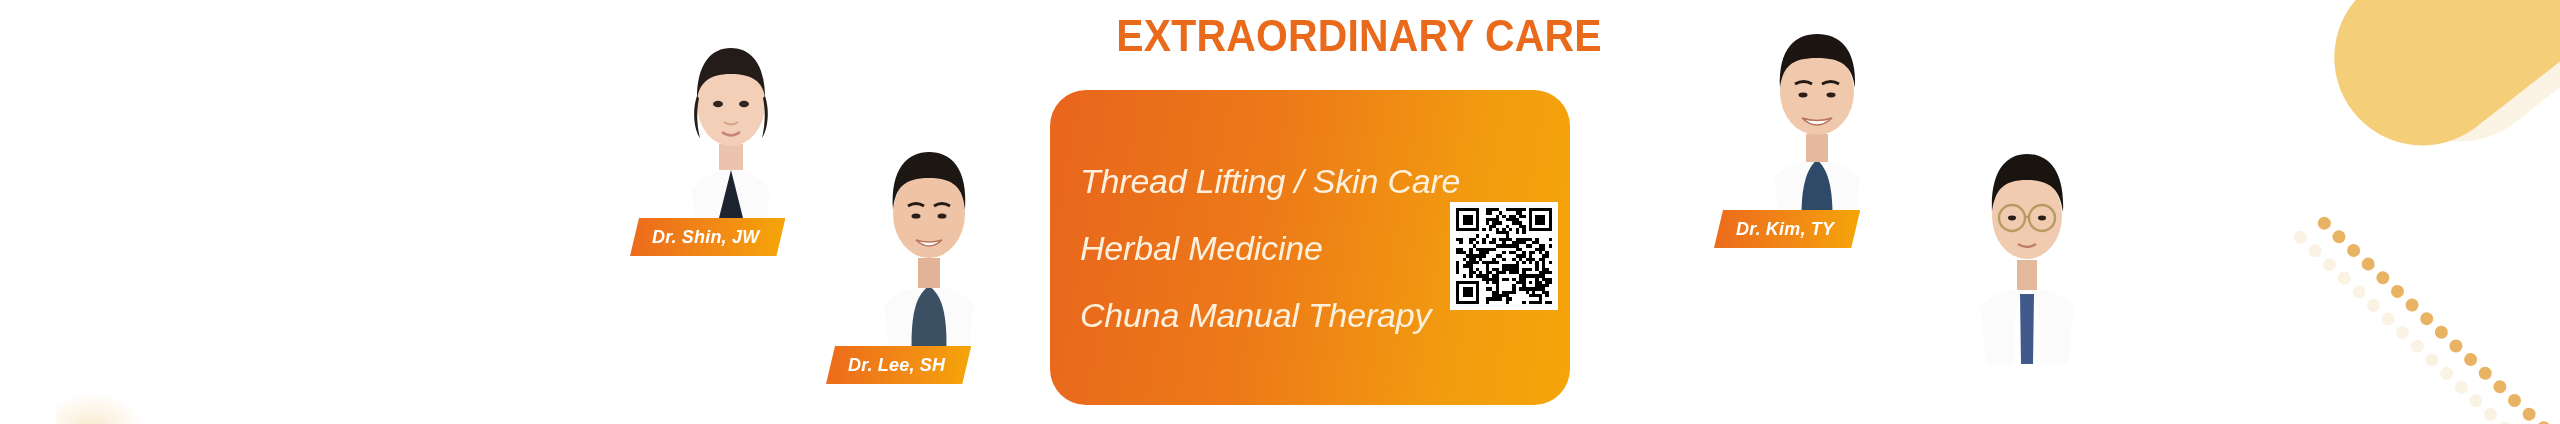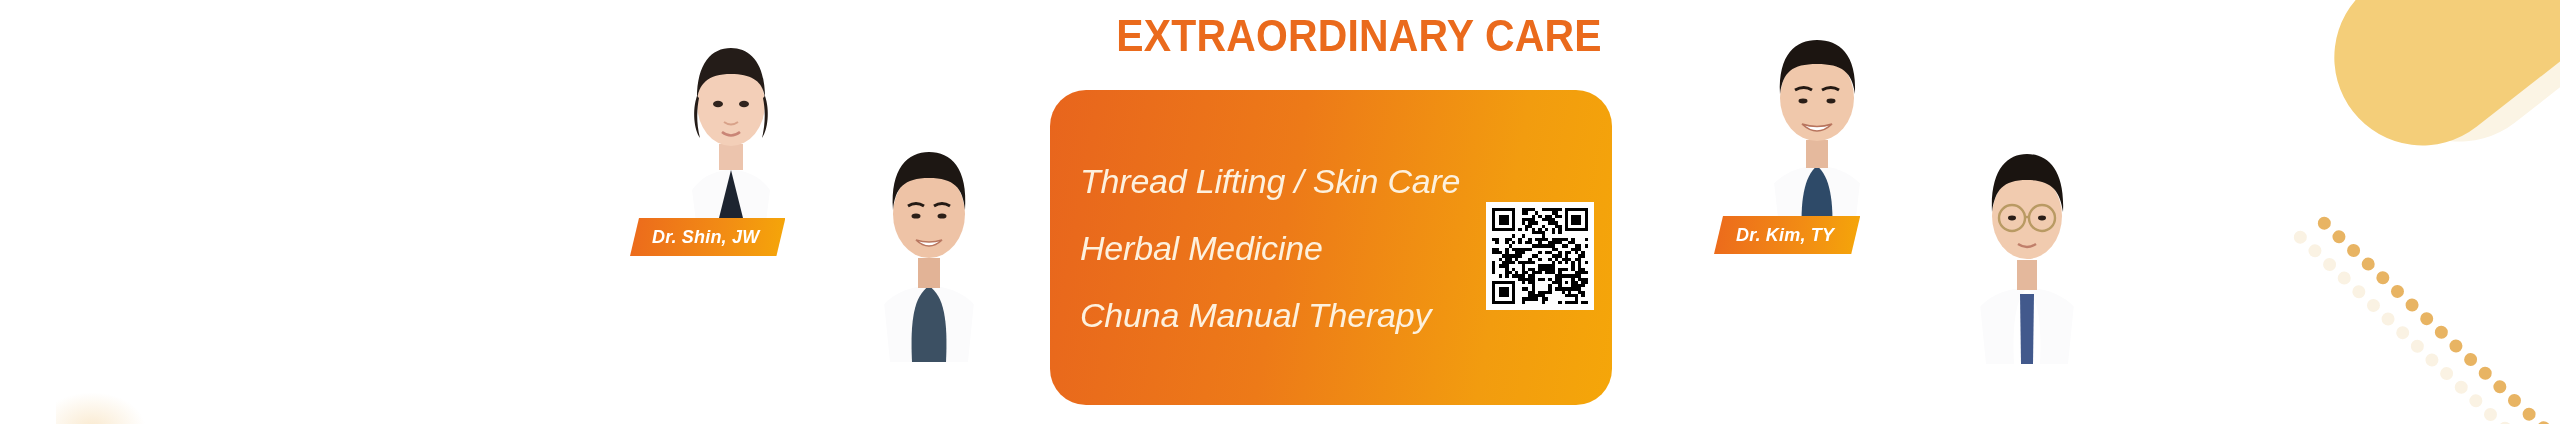--- a/index.html
+++ b/index.html
@@ -86,21 +86,21 @@
     font-family: "Liberation Sans Narrow", "Liberation Sans", sans-serif;
     transform: scaleX(0.93);
     white-space: nowrap;
   }
 
   
   #services-card {
     position: absolute;
     left: 1022px;
     top: 90px;
-    width: 562px;
+    width: 520px;
     height: 315px;
     border-radius: 36px;
     background: linear-gradient(100deg, #e8651d 0%, #ed7a18 42%, #f29c0f 78%, #f5a609 100%);
     padding: 22px 12px 20px 30px;
     display: flex;
     align-items: center;
   }
   #services-list {
     list-style: none;
     width: 370px;
@@ -158,21 +158,21 @@
     letter-spacing: 0.2px;
   }
 
   
   #doctor-1 { left: 614px; top: 18px; height: 220px; }
   #doctor-1 .name-tag { left: -12px; bottom: -18px; }
 
   #doctor-2 { left: 812px; top: 110px; height: 252px; }
   #doctor-2 .name-tag { left: -14px; bottom: -22px; }
 
-  #doctor-3 { left: 1700px; top: 14px; height: 222px; text-align: center; }
+  #doctor-3 { left: 1700px; top: 8px; height: 222px; text-align: center; }
   #doctor-3 .name-tag { left: -14px; bottom: -18px; }
 
   #doctor-4 { left: 1910px; top: 108px; height: 256px; }
   #doctor-4 .name-tag { left: -14px; bottom: -22px; }
 </style>
 </head>
 <body>
 
 <div id="banner">
 
@@ -268,20 +268,21 @@
         <path d="M53 100 C50 58 68 42 89 42 C111 42 128 58 125 100 C123 78 114 68 89 68 C64 68 55 78 53 100 Z" fill="#1d1713"></path>
         <path d="M68 96 q8 -5 16 0" stroke="#241a14" stroke-width="3" fill="none"></path>
         <path d="M94 96 q8 -5 16 0" stroke="#241a14" stroke-width="3" fill="none"></path>
         <ellipse cx="76" cy="106" rx="4.5" ry="2.6" fill="#2b1f18"></ellipse>
         <ellipse cx="102" cy="106" rx="4.5" ry="2.6" fill="#2b1f18"></ellipse>
         <path d="M76 130 q13 12 26 0 q-13 4 -26 0 z" fill="#ffffff" stroke="#b9765f" stroke-width="1.6"></path>
         <path d="M22 252 L24 204 L44 192 L50 252 Z" fill="#ffffff"></path>
         <path d="M156 252 L154 204 L134 192 L128 252 Z" fill="#ffffff"></path>
       </svg>
     </div>
+    <div class="name-tag">Dr. Lee, SH</div>
   </div>
 
   <div class="doctor" id="doctor-3">
     <div class="portrait">
       <svg viewBox="0 0 178 222" preserveAspectRatio="xMidYMax meet" aria-hidden="true">
         <rect width="178" height="222" fill="#ffffff"></rect>
         <path d="M24 222 C28 174 58 152 89 152 C120 152 150 174 154 222 Z" fill="#fbfbfc"></path>
         <path d="M89 152 C76 162 72 188 74 222 L104 222 C106 188 102 162 89 152 Z" fill="#2e4a68"></path>
         <path d="M78 126 h22 v28 h-22 z" fill="#e5b99d"></path>
         <ellipse cx="89" cy="84" rx="37" ry="43" fill="#f0c8ab"></ellipse>

